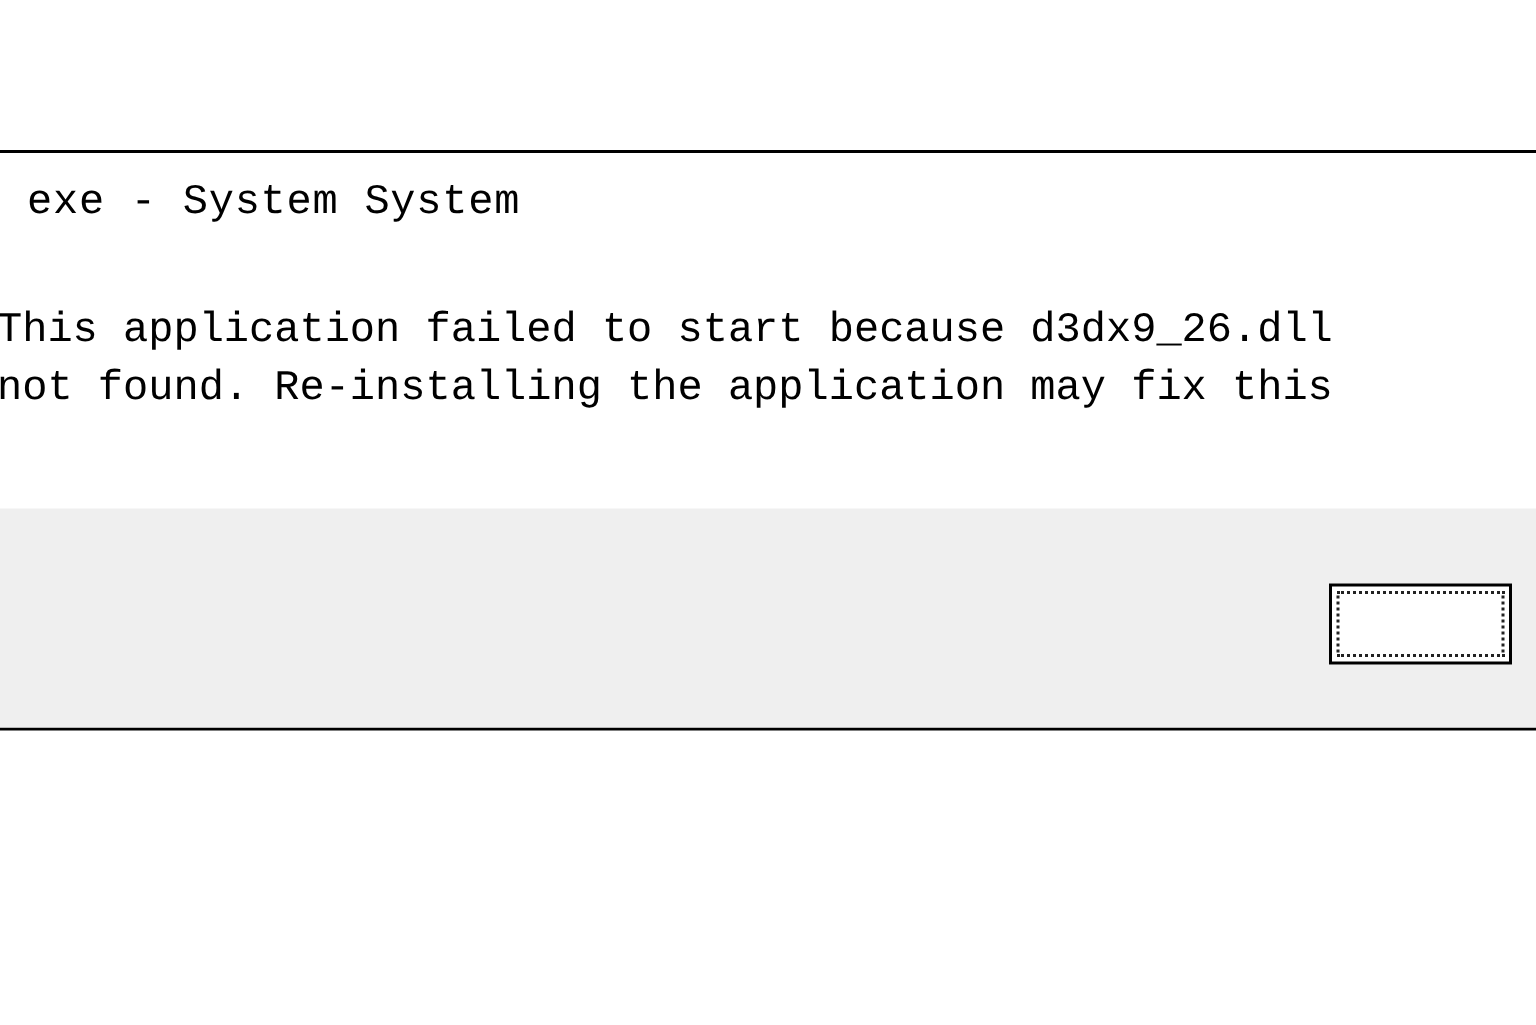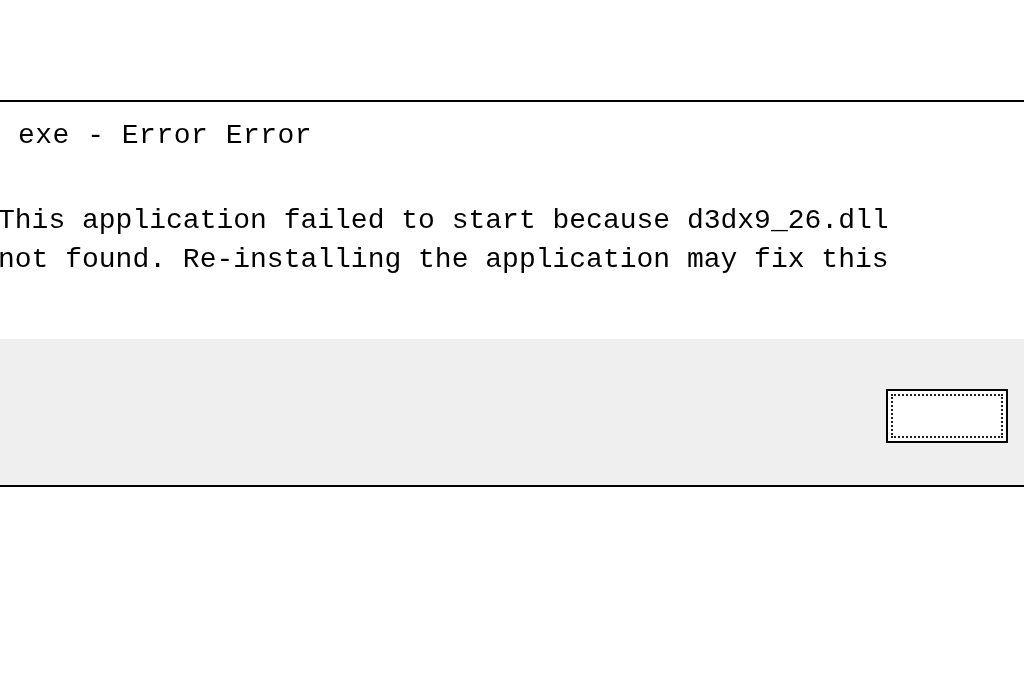--- a/index.html
+++ b/index.html
@@ -63,21 +63,21 @@
       justify-content: center;
       font-family: "Consolas", "Courier New", monospace;
       font-size: 22px;
     }
   </style>
 </head>
 <body>
 
 <div class="dialog">
   <div class="title-bar">
-    <span>exe - Error Error</span>
+    <span>exe - System System</span>
   </div>
   <div class="content-area">
     <div class="message-line1">This application failed to start because d3dx9_26.dll</div>
     <div class="message-line2">not found. Re-installing the application may fix this</div>
   </div>
   <div class="button-bar">
     <div class="ok-button">
       <div class="ok-button-inner"></div>
     </div>
   </div>

